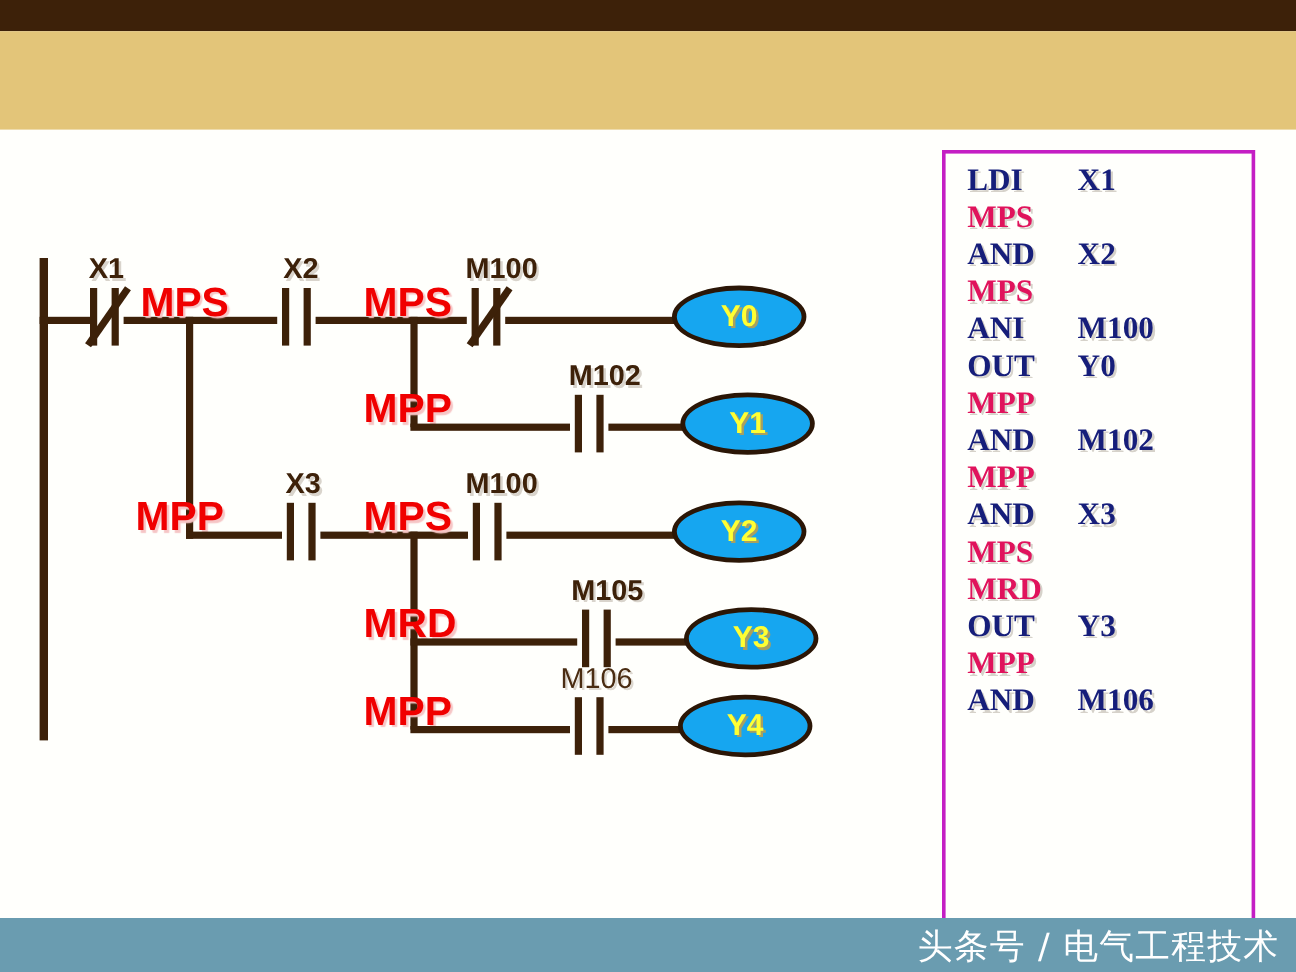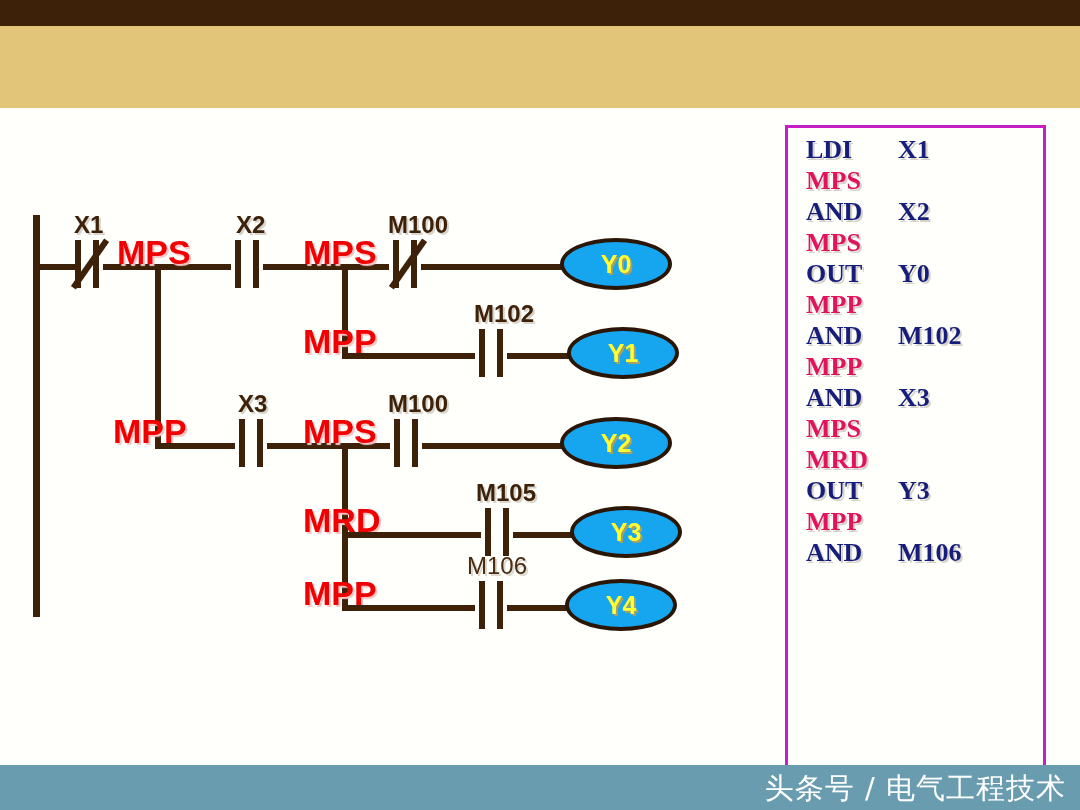--- a/index.html
+++ b/index.html
@@ -174,20 +174,21 @@
     </div>
 
   </div>
 
   <div class="ilbox">
     <div class="il-list" id="il-list">
         <div class="il-row"><span class="il-op op-normal">LDI</span><span class="il-arg">X1</span></div>
         <div class="il-row"><span class="il-op op-stack">MPS</span><span class="il-arg"></span></div>
         <div class="il-row"><span class="il-op op-normal">AND</span><span class="il-arg">X2</span></div>
         <div class="il-row"><span class="il-op op-stack">MPS</span><span class="il-arg"></span></div>
+        <div class="il-row"><span class="il-op op-normal">ANI</span><span class="il-arg">M100</span></div>
         <div class="il-row"><span class="il-op op-normal">OUT</span><span class="il-arg">Y0</span></div>
         <div class="il-row"><span class="il-op op-stack">MPP</span><span class="il-arg"></span></div>
         <div class="il-row"><span class="il-op op-normal">AND</span><span class="il-arg">M102</span></div>
         <div class="il-row"><span class="il-op op-stack">MPP</span><span class="il-arg"></span></div>
         <div class="il-row"><span class="il-op op-normal">AND</span><span class="il-arg">X3</span></div>
         <div class="il-row"><span class="il-op op-stack">MPS</span><span class="il-arg"></span></div>
         <div class="il-row"><span class="il-op op-stack">MRD</span><span class="il-arg"></span></div>
         <div class="il-row"><span class="il-op op-normal">OUT</span><span class="il-arg">Y3</span></div>
         <div class="il-row"><span class="il-op op-stack">MPP</span><span class="il-arg"></span></div>
         <div class="il-row"><span class="il-op op-normal">AND</span><span class="il-arg">M106</span></div>

